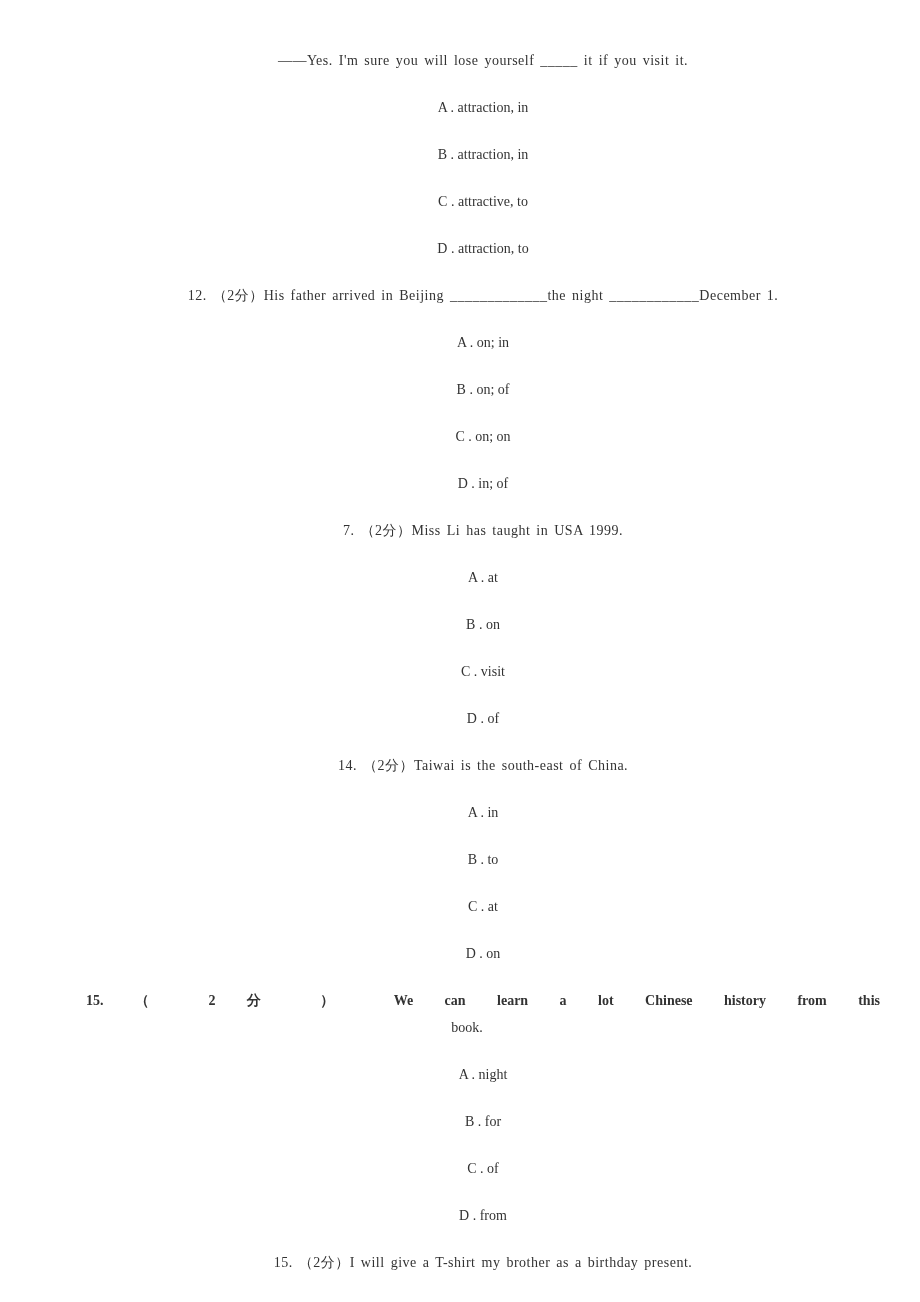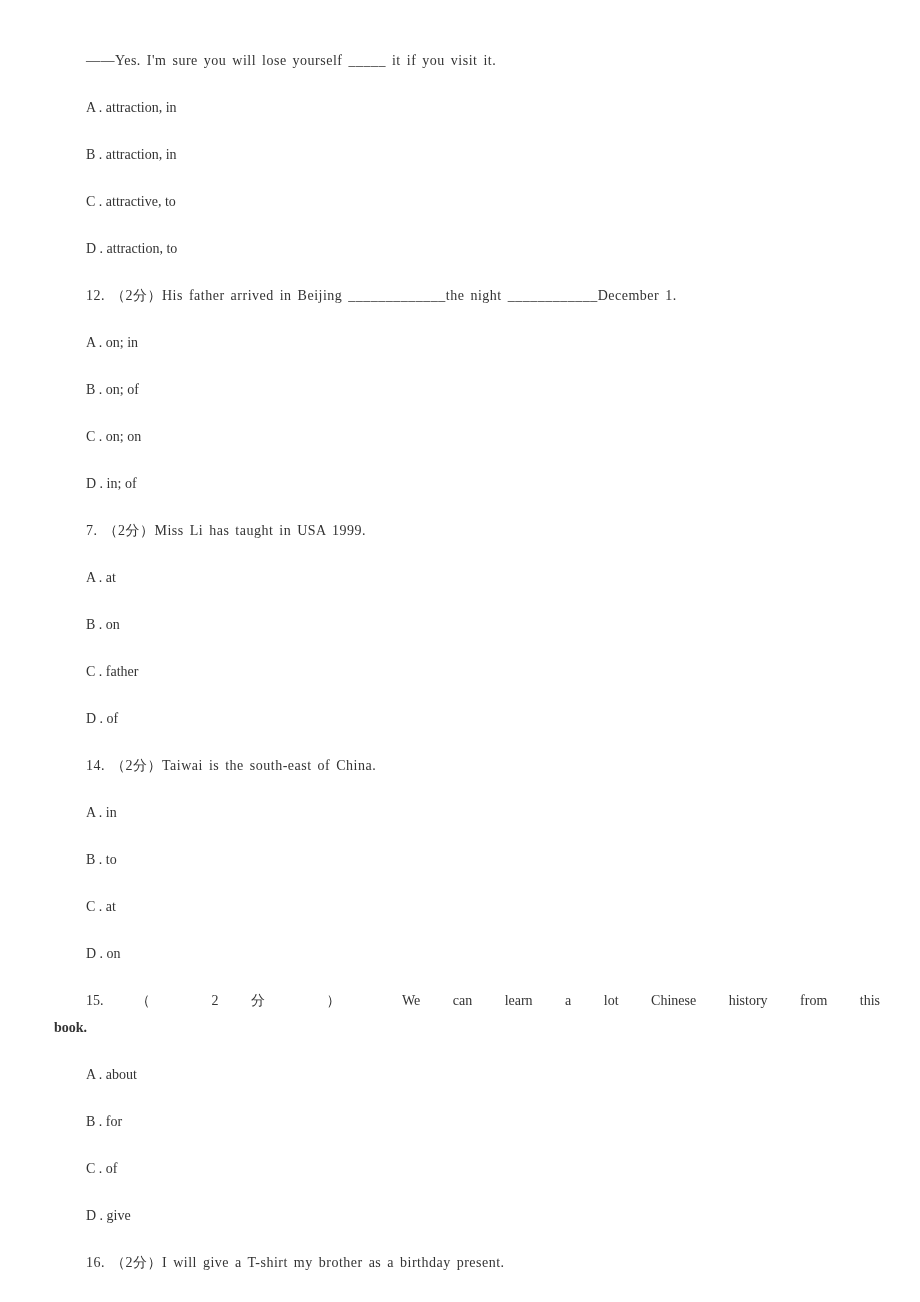--- a/index.html
+++ b/index.html
@@ -13,63 +13,64 @@
     font-size: 14px;
     color: #333;
     line-height: 1.5;
     padding: 50px 0 30px 0;
     box-sizing: border-box;
     min-height: 1302px;
     position: relative;
   }
   .line {
     margin: 0 40px 26px 86px;
+    text-align: center;
   }
   .line.book {
     margin-left: 54px;
-    font-weight: bold;
   }
   .word-gap {
     word-spacing: 2px;
     letter-spacing: 0.5px;
   }
   .q15-line {
     margin: 4px 40px 6px 86px;
     text-align: justify;
     text-align-last: justify;
+    font-weight: bold;
   }
 </style>
 </head>
 <body>
 
 <div class="line word-gap">——Yes. I'm sure you will lose yourself _____ it if you visit it.</div>
 <div class="line">A . attraction, in</div>
 <div class="line">B . attraction, in</div>
 <div class="line">C . attractive, to</div>
 <div class="line">D . attraction, to</div>
 
 <div class="line word-gap">12. （2分）His father arrived in Beijing _____________the night ____________December 1.</div>
 <div class="line">A . on; in</div>
 <div class="line">B . on; of</div>
 <div class="line">C . on; on</div>
 <div class="line">D . in; of</div>
 
 <div class="line word-gap">7. （2分）Miss Li has taught in USA               1999.</div>
 <div class="line">A . at</div>
 <div class="line">B . on</div>
-<div class="line">C . father</div>
+<div class="line">C . visit</div>
 <div class="line">D . of</div>
 
 <div class="line word-gap">14. （2分）Taiwai is           the south-east of China.</div>
 <div class="line">A . in</div>
 <div class="line">B . to</div>
 <div class="line">C . at</div>
 <div class="line">D . on</div>
 
 <div class="q15-line">15.  （ 2 分 ） We  can  learn  a  lot                     Chinese  history  from  this</div>
 <div class="line book">book.</div>
-<div class="line">A . about</div>
+<div class="line">A . night</div>
 <div class="line">B . for</div>
 <div class="line">C . of</div>
-<div class="line">D . give</div>
+<div class="line">D . from</div>
 
-<div class="line word-gap">16. （2分）I will give a T-shirt        my brother as a birthday present.</div>
+<div class="line word-gap">15. （2分）I will give a T-shirt        my brother as a birthday present.</div>
 <div class="line">A . by</div>
 
 </body></html>

